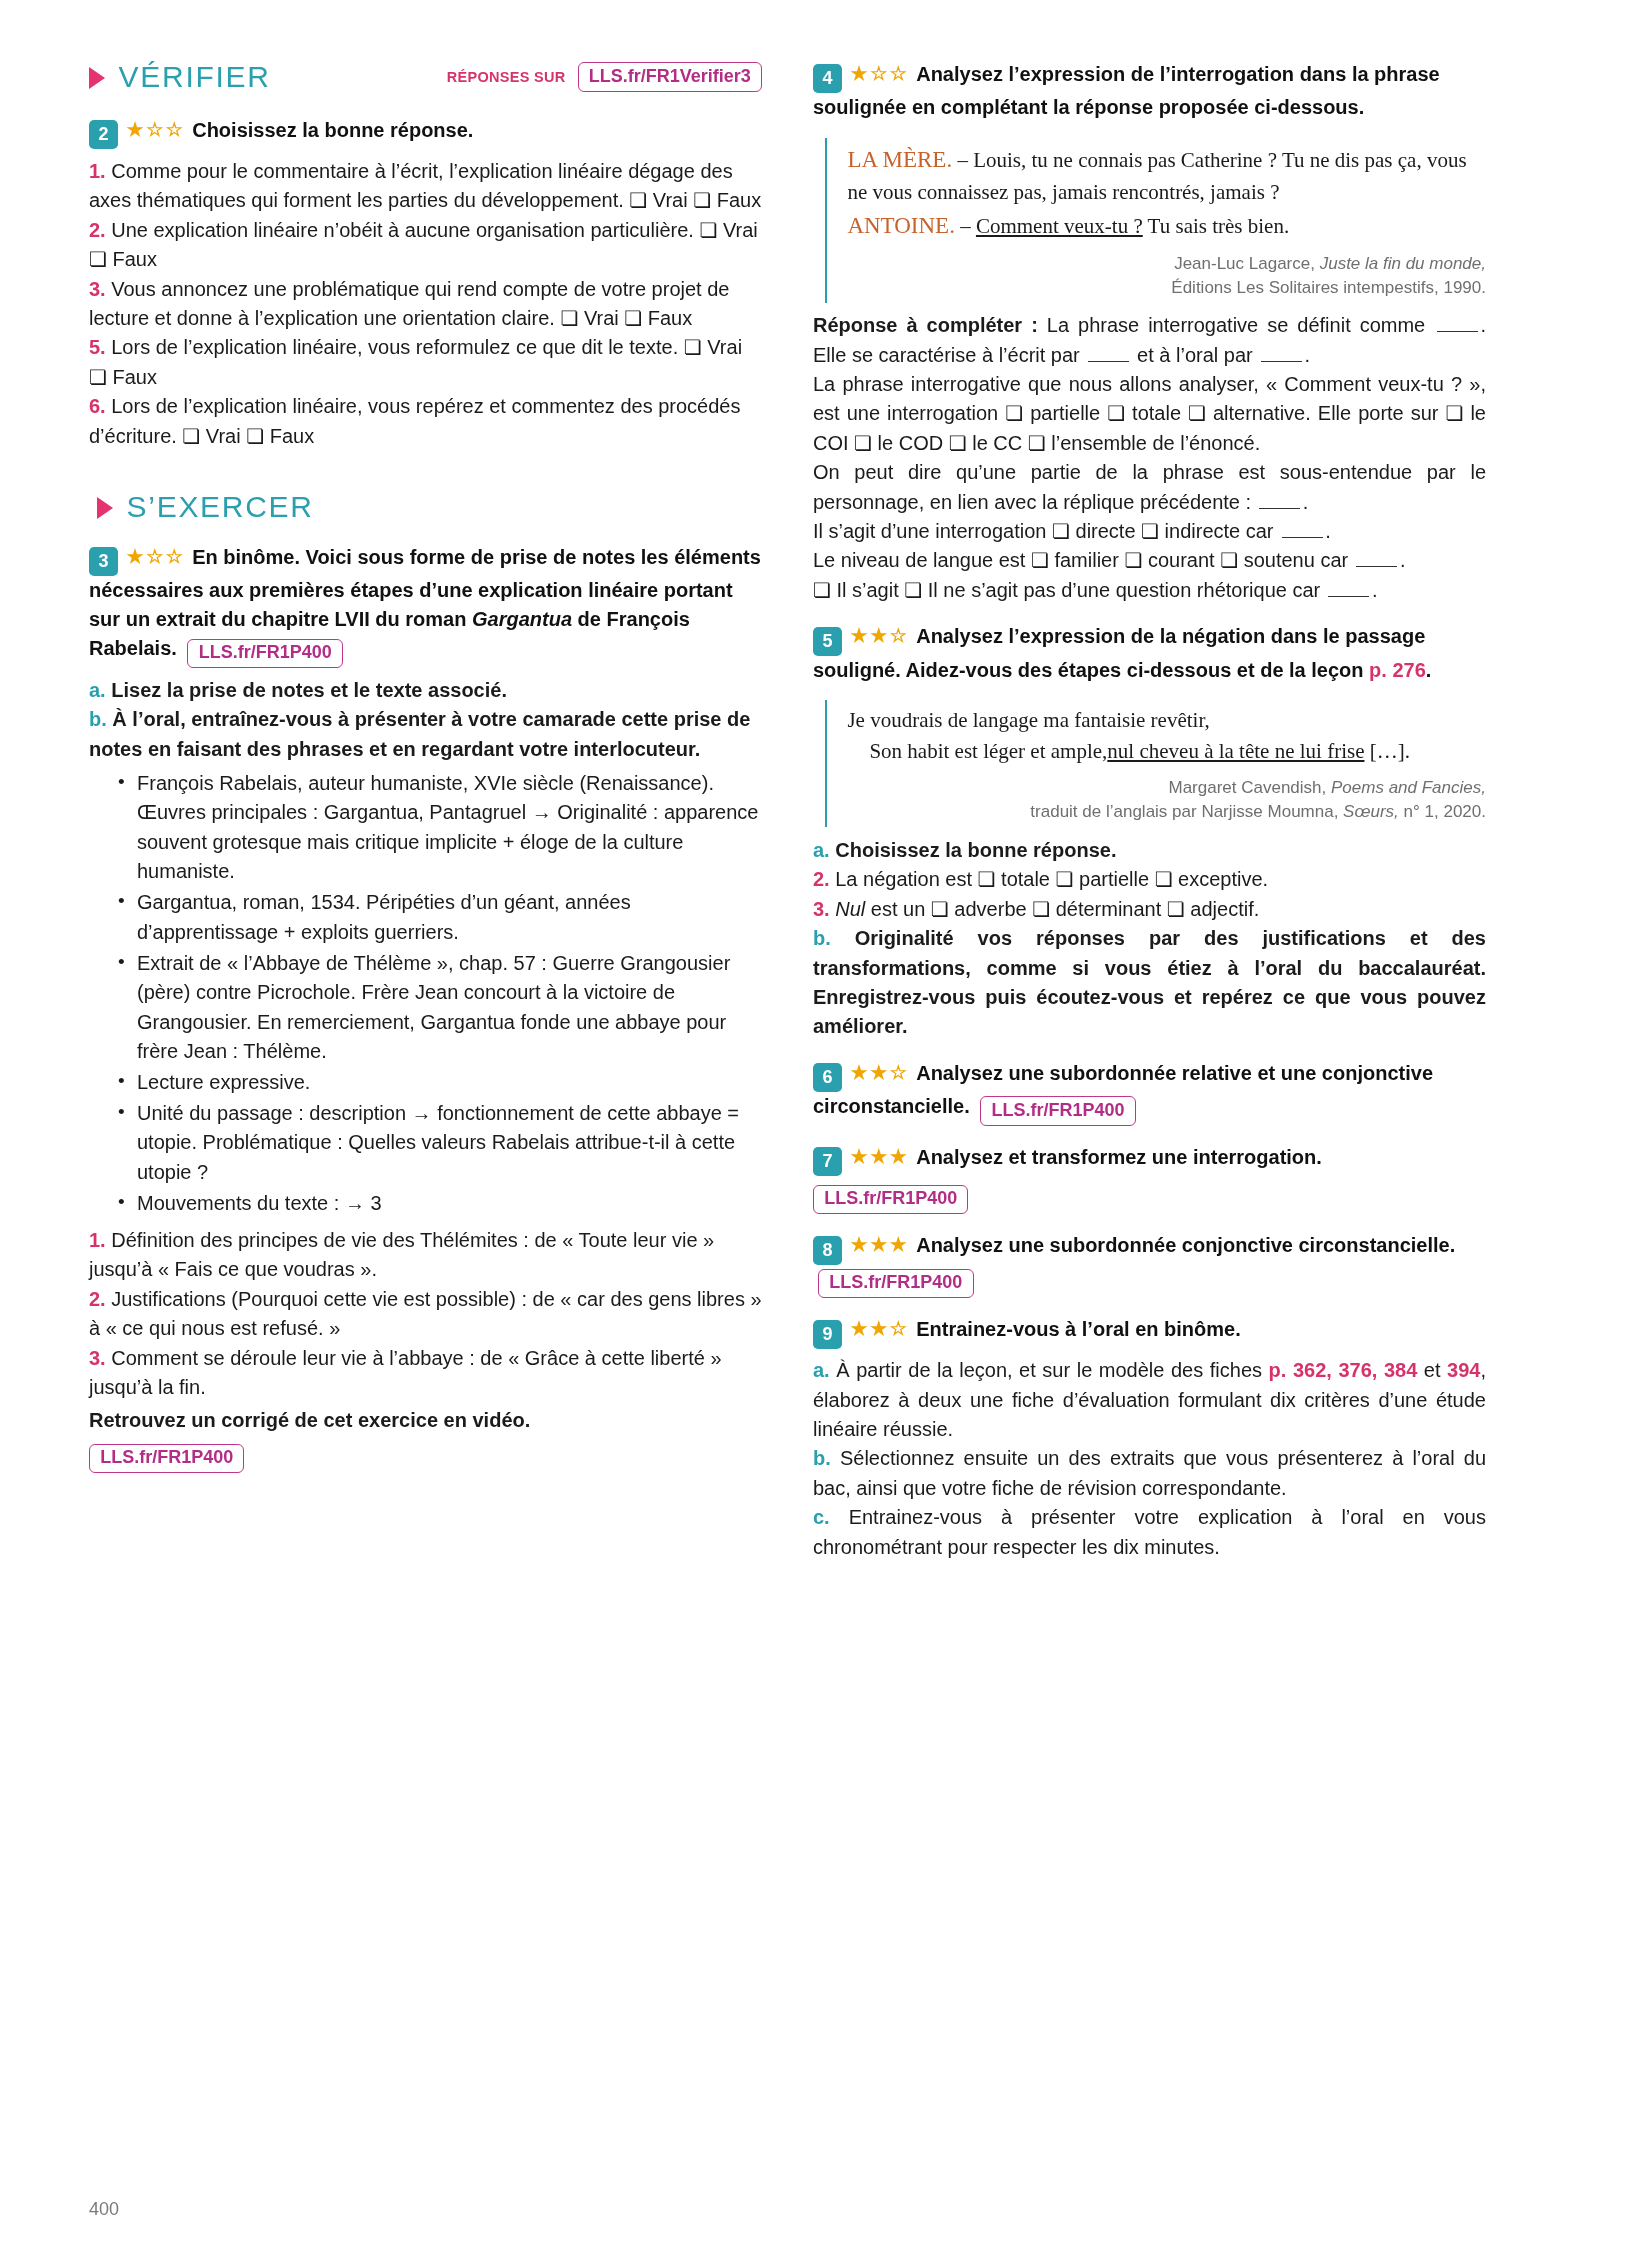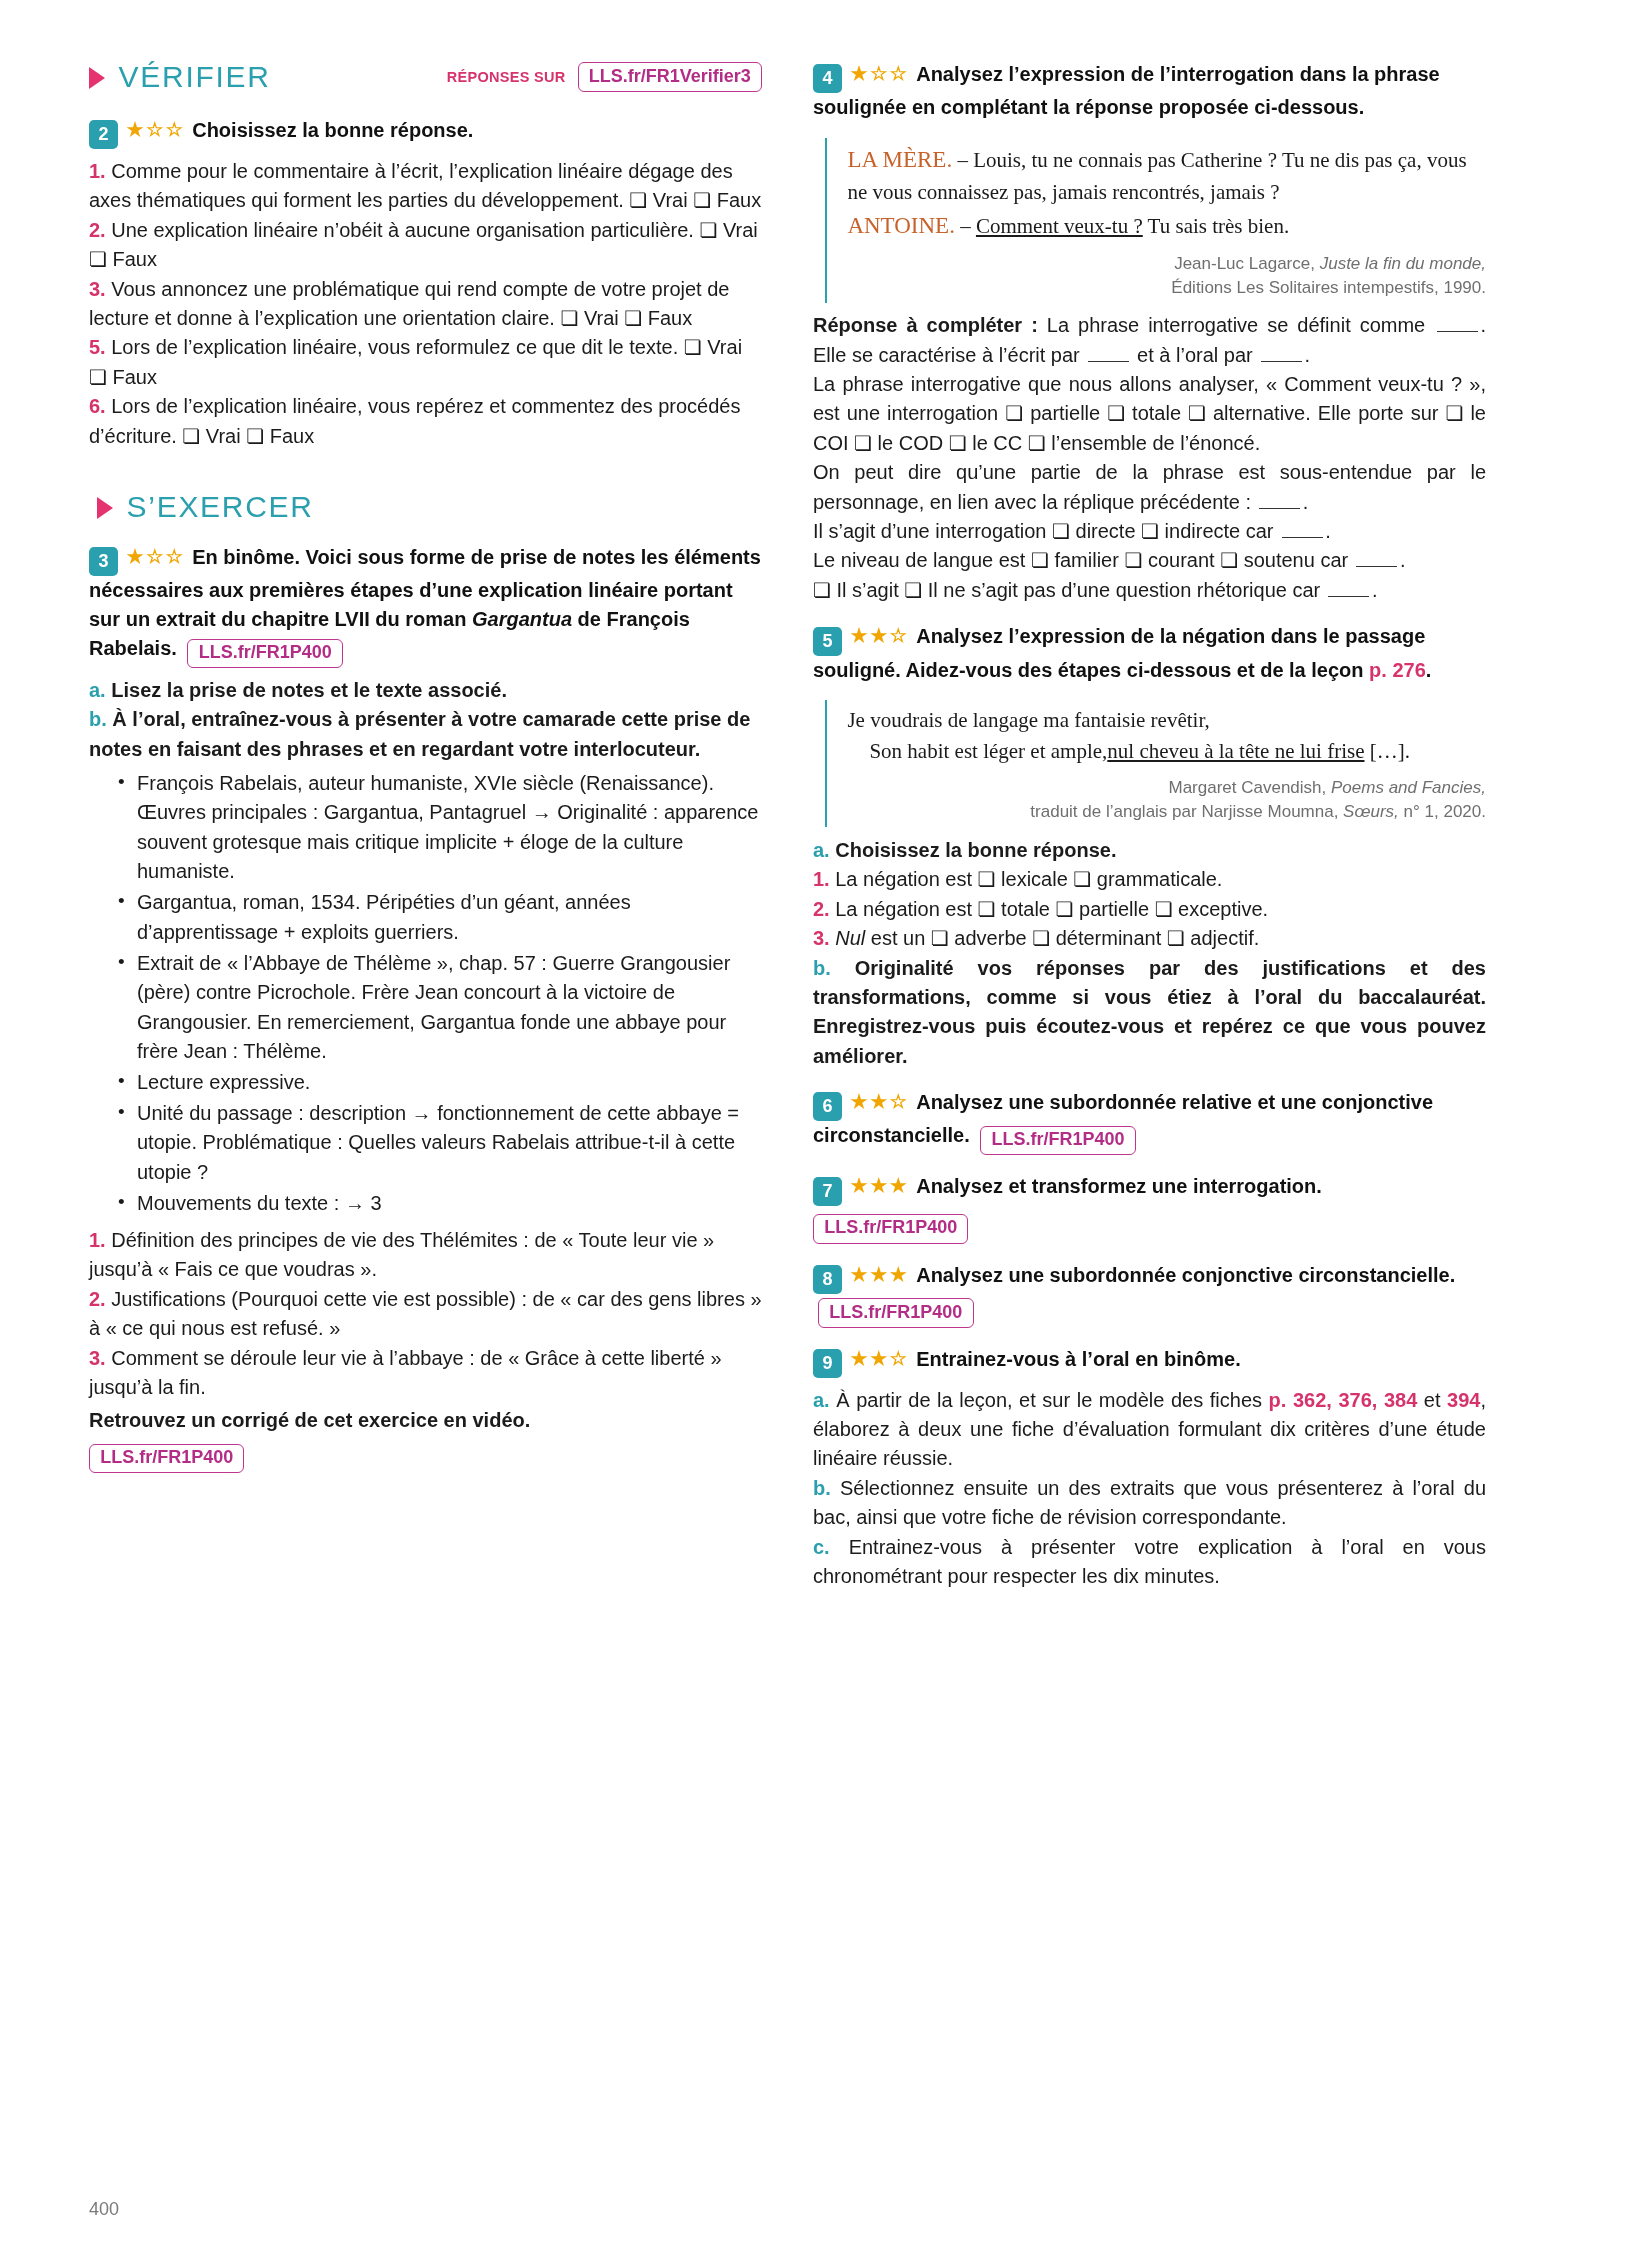--- a/index.html
+++ b/index.html
@@ -281,21 +281,20 @@
           <span>Je voudrais de langage ma fantaisie revêtir,</span><br>
           <span style="display:inline-block;padding-left:22px;">Son habit est léger et ample, </span><span class="u">nul cheveu à la tête ne lui frise</span><span> […].</span>
           <div class="source">
             <span>Margaret Cavendish,</span><span class="it"> Poems and Fancies,</span><br>
             <span>traduit de l’anglais par Narjisse Moumna,</span><span class="it"> Sœurs,</span><span> n° 1, 2020.</span>
           </div>
         </div>
 
         <div class="body-text">
           <p><span class="blabel">a.</span> <span class="bold">Choisissez la bonne réponse.</span></p>
-          <p><span class="bnum">1.</span> <span>La négation est ❏ lexicale ❏ grammaticale.</span></p>
           <p><span class="bnum">2.</span> <span>La négation est ❏ totale ❏ partielle ❏ exceptive.</span></p>
           <p><span class="bnum">3.</span> <span class="ital">Nul</span><span> est un ❏ adverbe ❏ déterminant ❏ adjectif.</span></p>
           <p class="justify"><span class="blabel">b.</span> <span class="bold">Originalité vos réponses par des justifications et des transformations, comme si vous étiez à l’oral du baccalauréat. Enregistrez-vous puis écoutez-vous et repérez ce que vous pouvez améliorer.</span></p>
         </div>
       </div>
 
       <div class="ex mt20">
         <div class="ex-head">
           <span class="num">6</span><span class="stars">★★☆</span><span>Analysez une subordonnée relative et une conjonctive circonstancielle.</span>
           <span class="code-chip inline-chip">LLS.fr/FR1P400</span>

